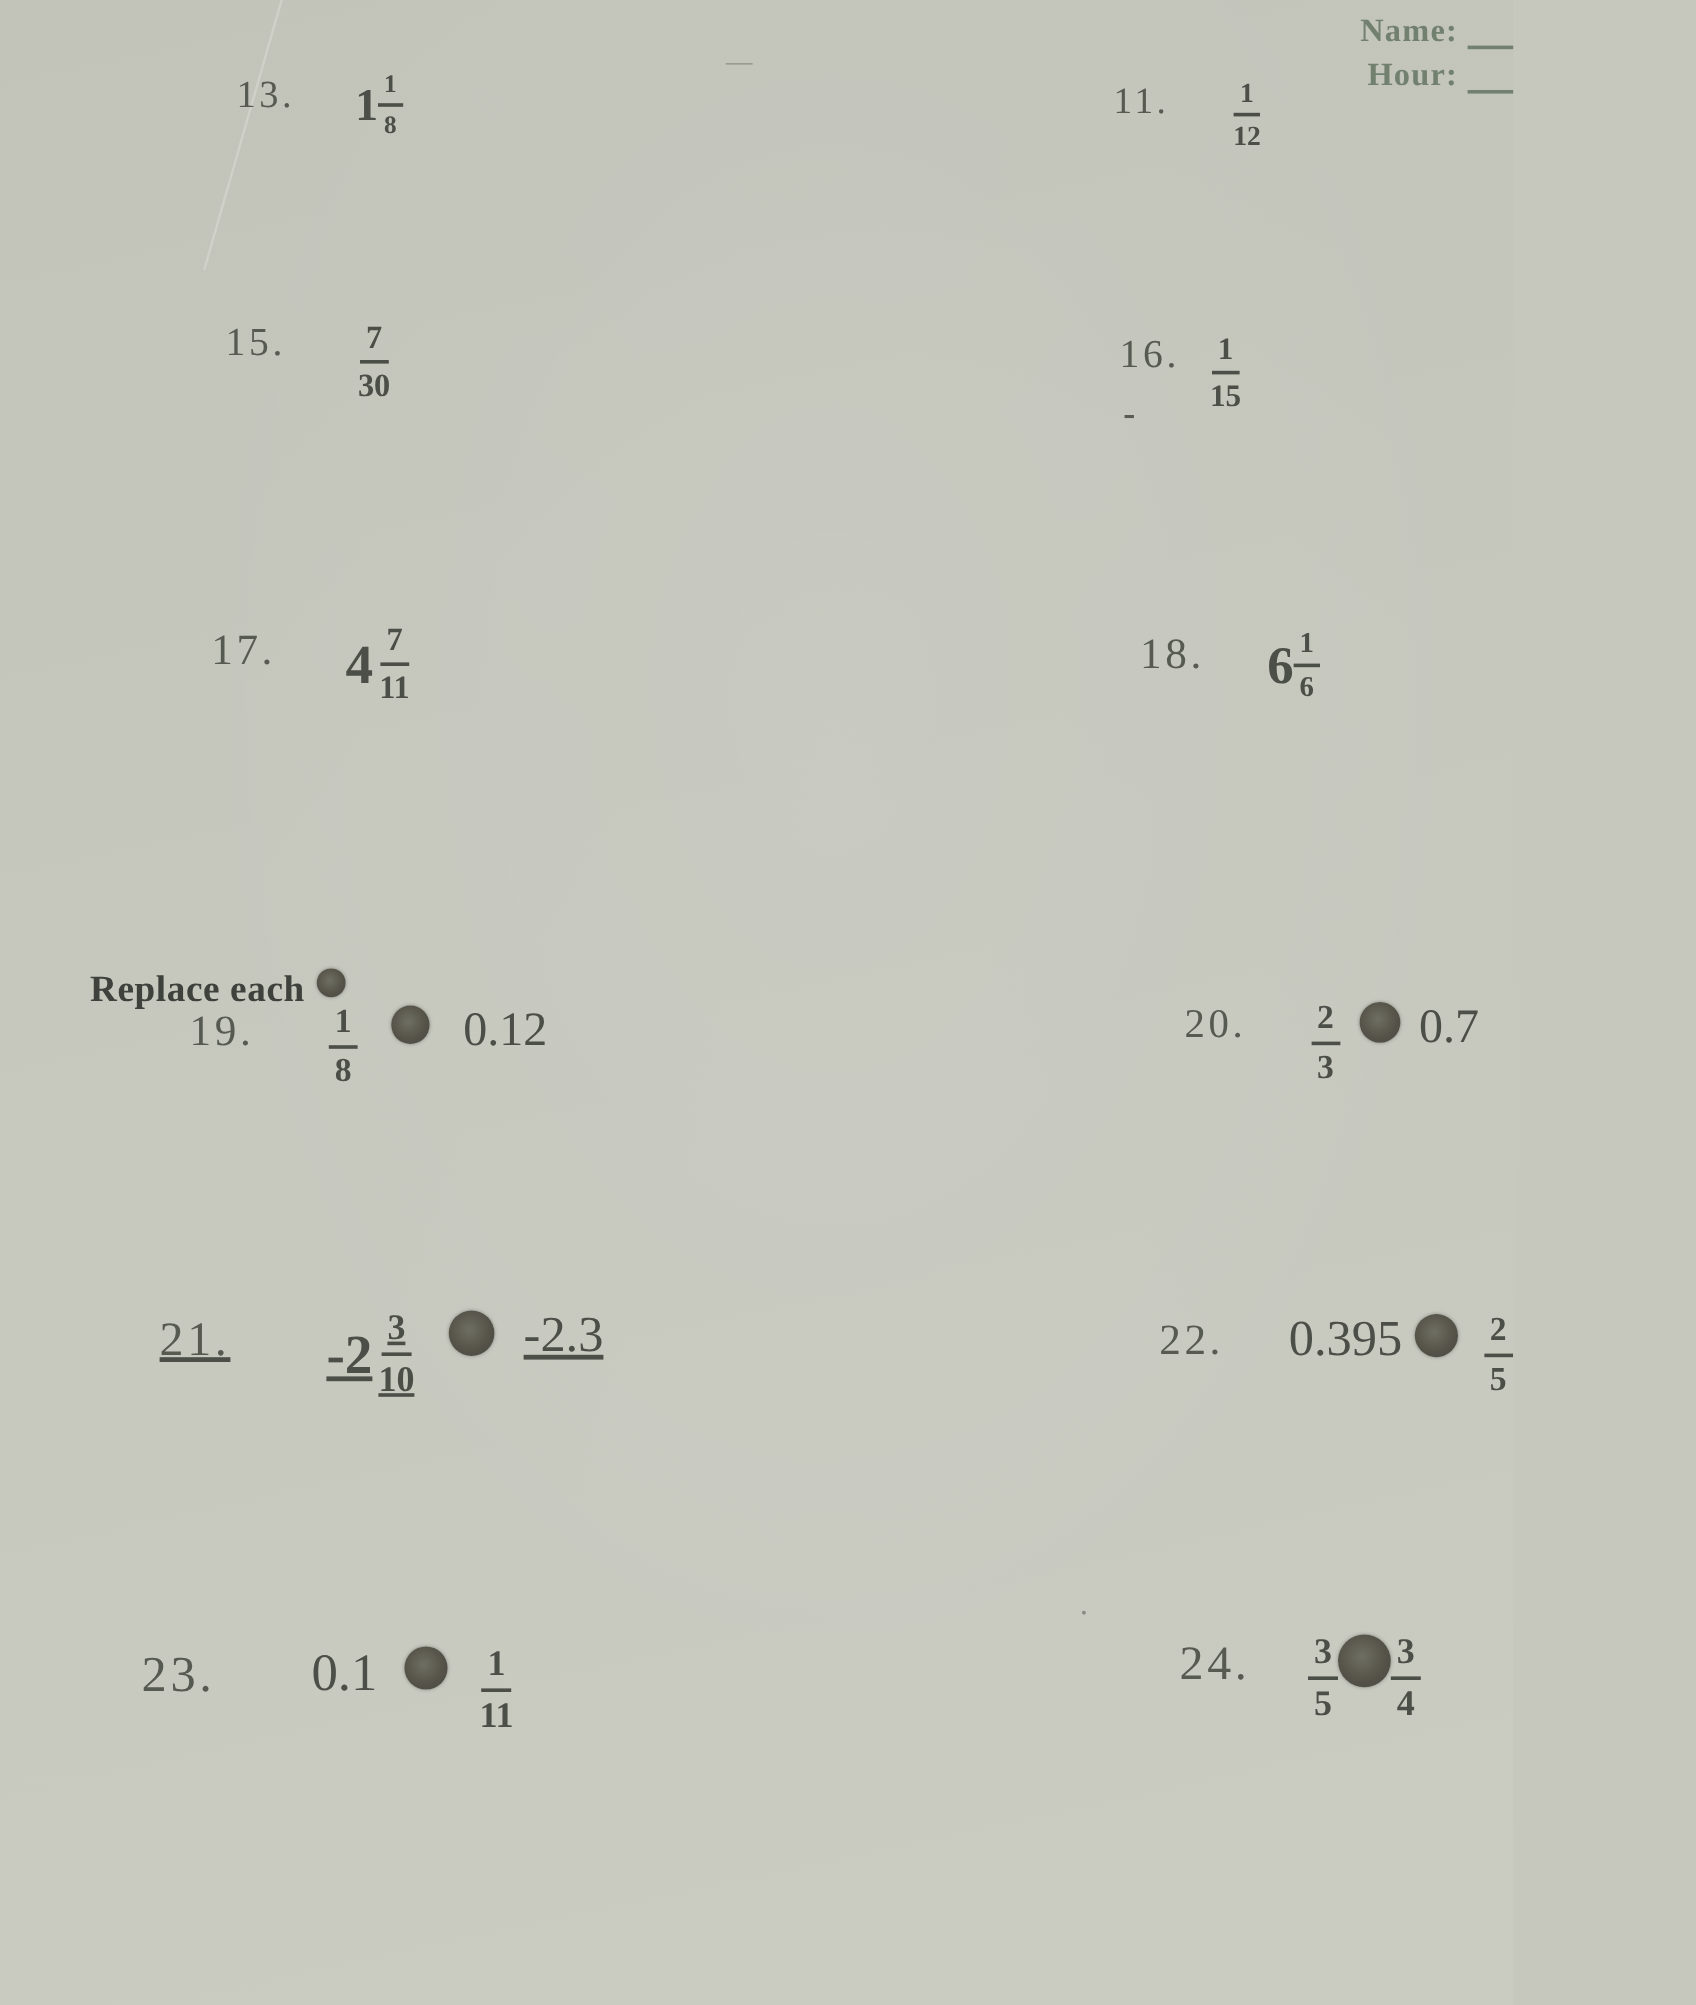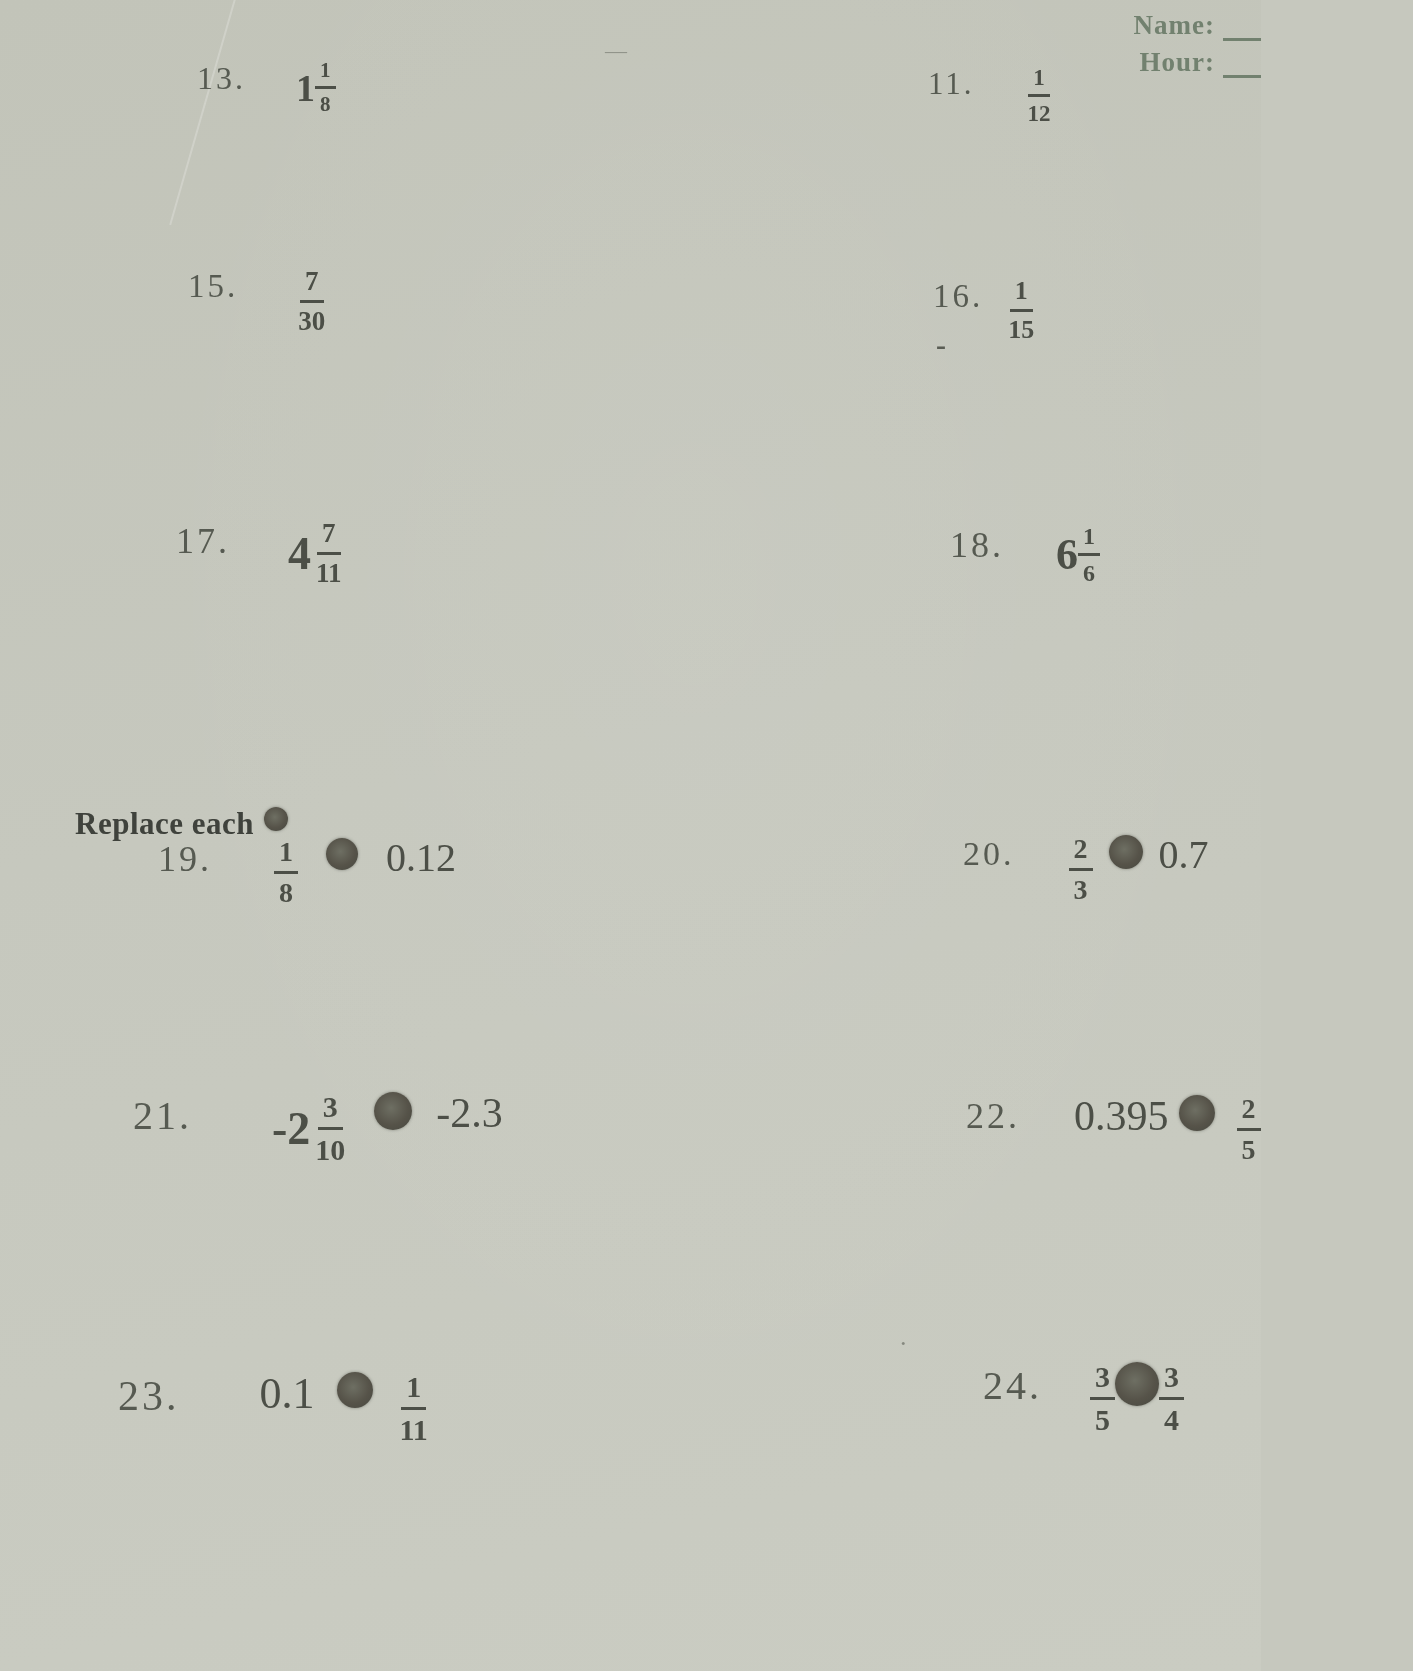--- a/index.html
+++ b/index.html
@@ -130,30 +130,30 @@
     <span class="pnum" style="margin-right:34px;">19.</span>
     <span class="frac" style="font-size:28px;">
       <span class="fn">1</span>
       <span class="fd">8</span>
     </span>
     <span class="dot" style="width:32px;height:32px;"></span>
     <span class="val" style="font-size:40px;">0.12</span>
   </div>
 
   <div class="prob" style="left:963px;top:835px;font-size:34px;gap:16px;">
-    <span class="pnum" style="margin-right:38px;">20.</span>
+    <span class="pnum" style="margin-right:38px;margin-left:24px;">20.</span>
     <span class="frac" style="font-size:28px;">
       <span class="fn">2</span>
       <span class="fd">3</span>
     </span>
     <span class="dot" style="width:34px;height:34px;"></span>
     <span class="val" style="font-size:40px;">0.7</span>
   </div>
 
-  <div class="prob" style="left:133px;top:1092px;font-size:40px;gap:24px;">
+  <div class="prob" style="left:133px;top:1092px;font-size:40px;gap:24px;text-decoration:underline;">
     <span class="pnum" style="margin-right:56px;">21.</span>
     <span class="mixed">
       <span class="whole" style="font-size:46px;">-2</span>
       <span class="frac" style="font-size:30px;">
         <span class="fn">3</span>
         <span class="fd">10</span>
       </span>
     </span>
     <span class="dot" style="width:38px;height:38px;"></span>
     <span class="val" style="font-size:42px;">-2.3</span>

